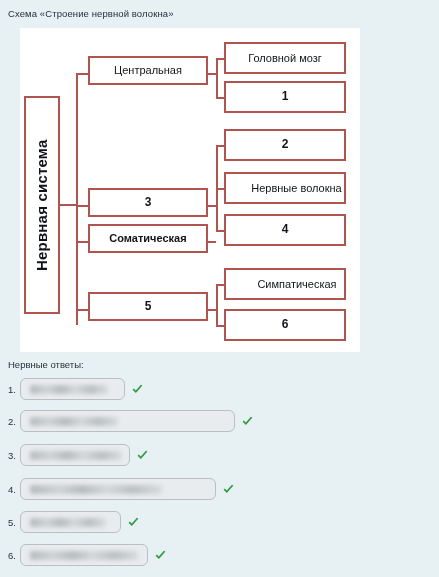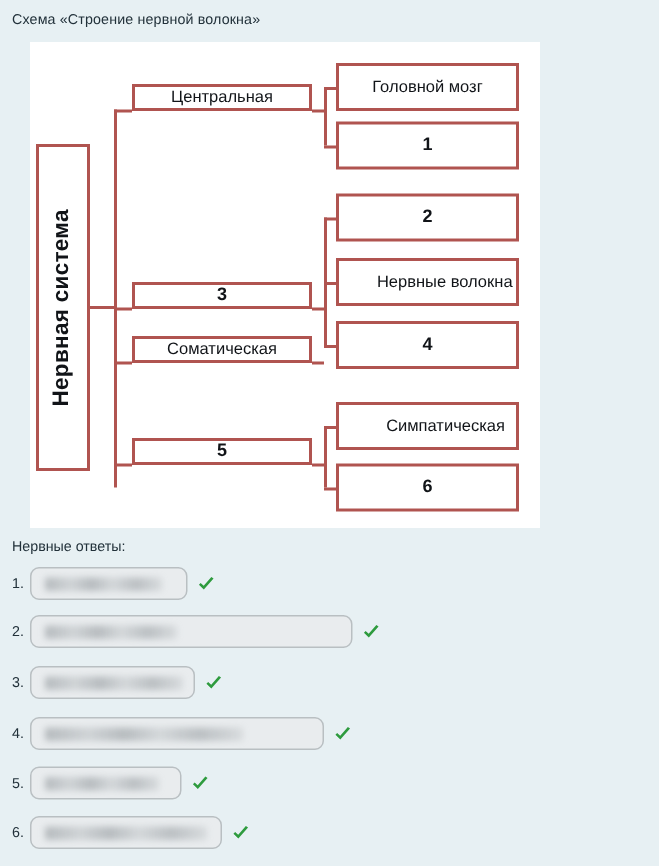--- a/index.html
+++ b/index.html
@@ -65,24 +65,24 @@
     font-size: 15px;
     font-weight: bold;
     letter-spacing: .2px;
   }
   .node-root .vtext {
     transform: rotate(-90deg);
     white-space: nowrap;
   }
 
   
-  .col-mid { left: 68px; width: 120px; height: 18px; }
+  .col-mid { left: 68px; width: 120px; height: 29px; }
   .m1 { top: 28px; }
   .m2 { top: 160px; }
-  .m3 { top: 196px; }
+  .m3 { top: 196px; font-weight: bold; }
   .m4 { top: 264px; }
 
   
   .col-right { left: 204px; width: 122px; height: 32px; }
   .r1 { top: 14px; }
   .r2 { top: 53px; }
   .r3 { top: 101px; }
   .r4 { top: 144px; padding-left: 23px; }
   .r5 { top: 186px; }
   .r6 { top: 240px; padding-left: 24px; }

